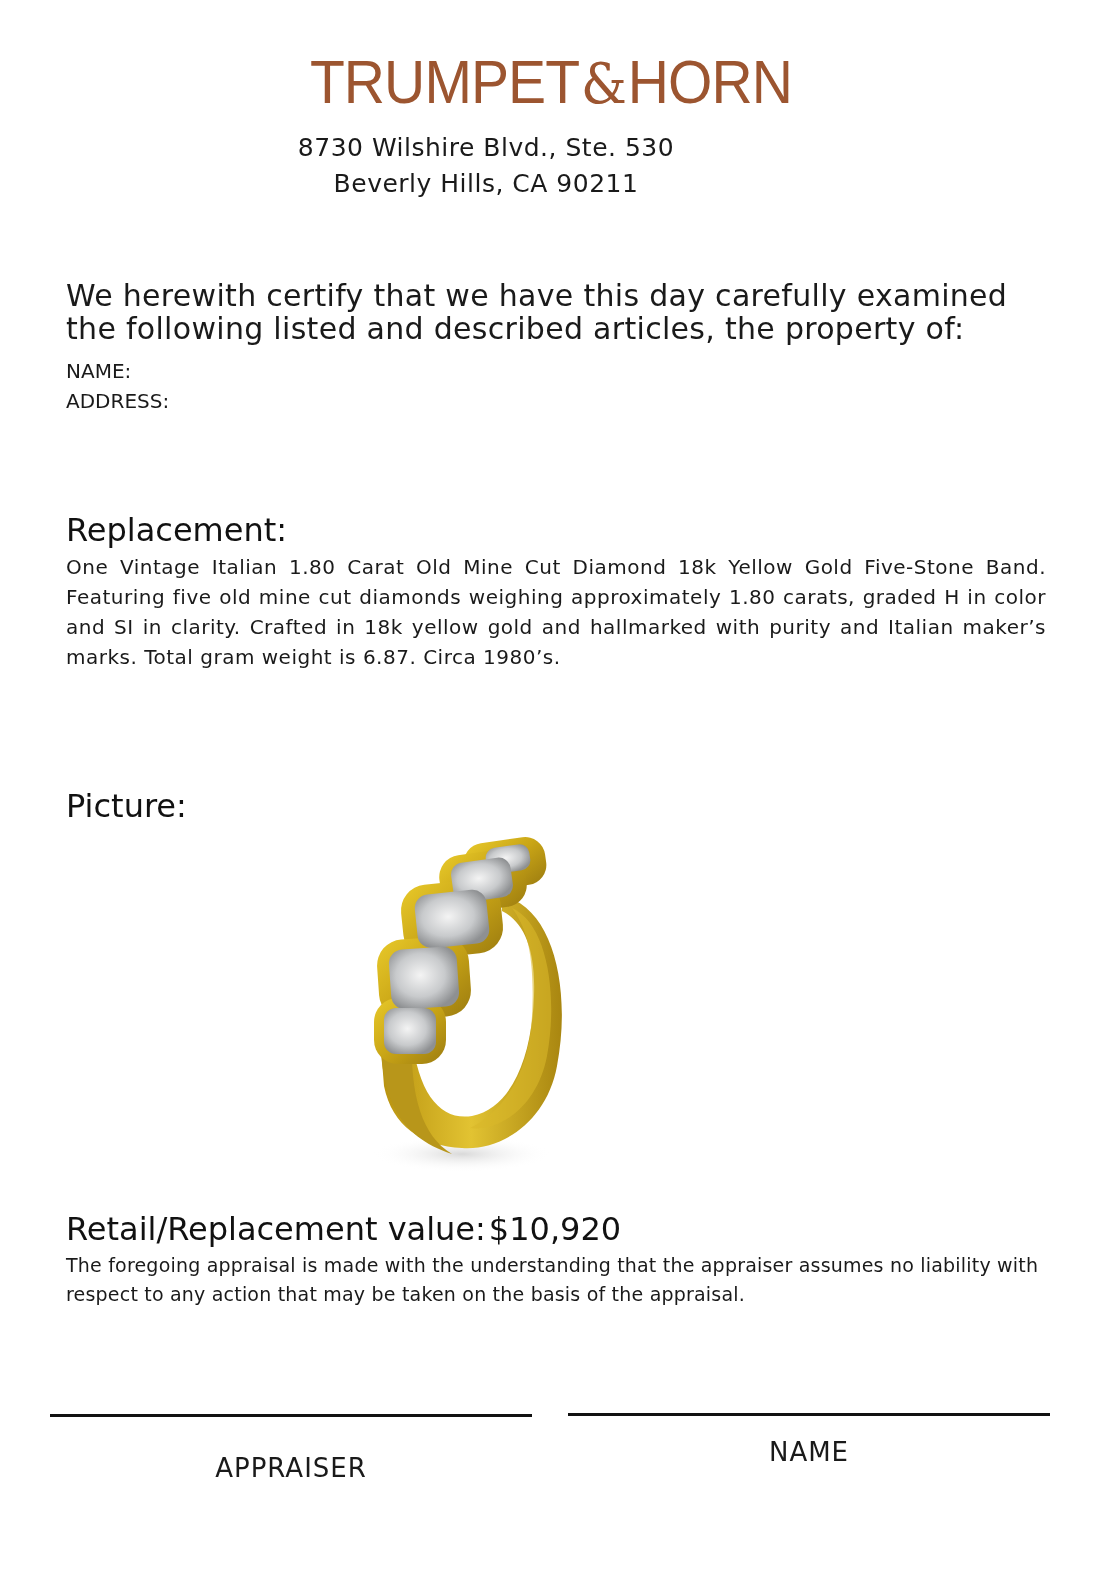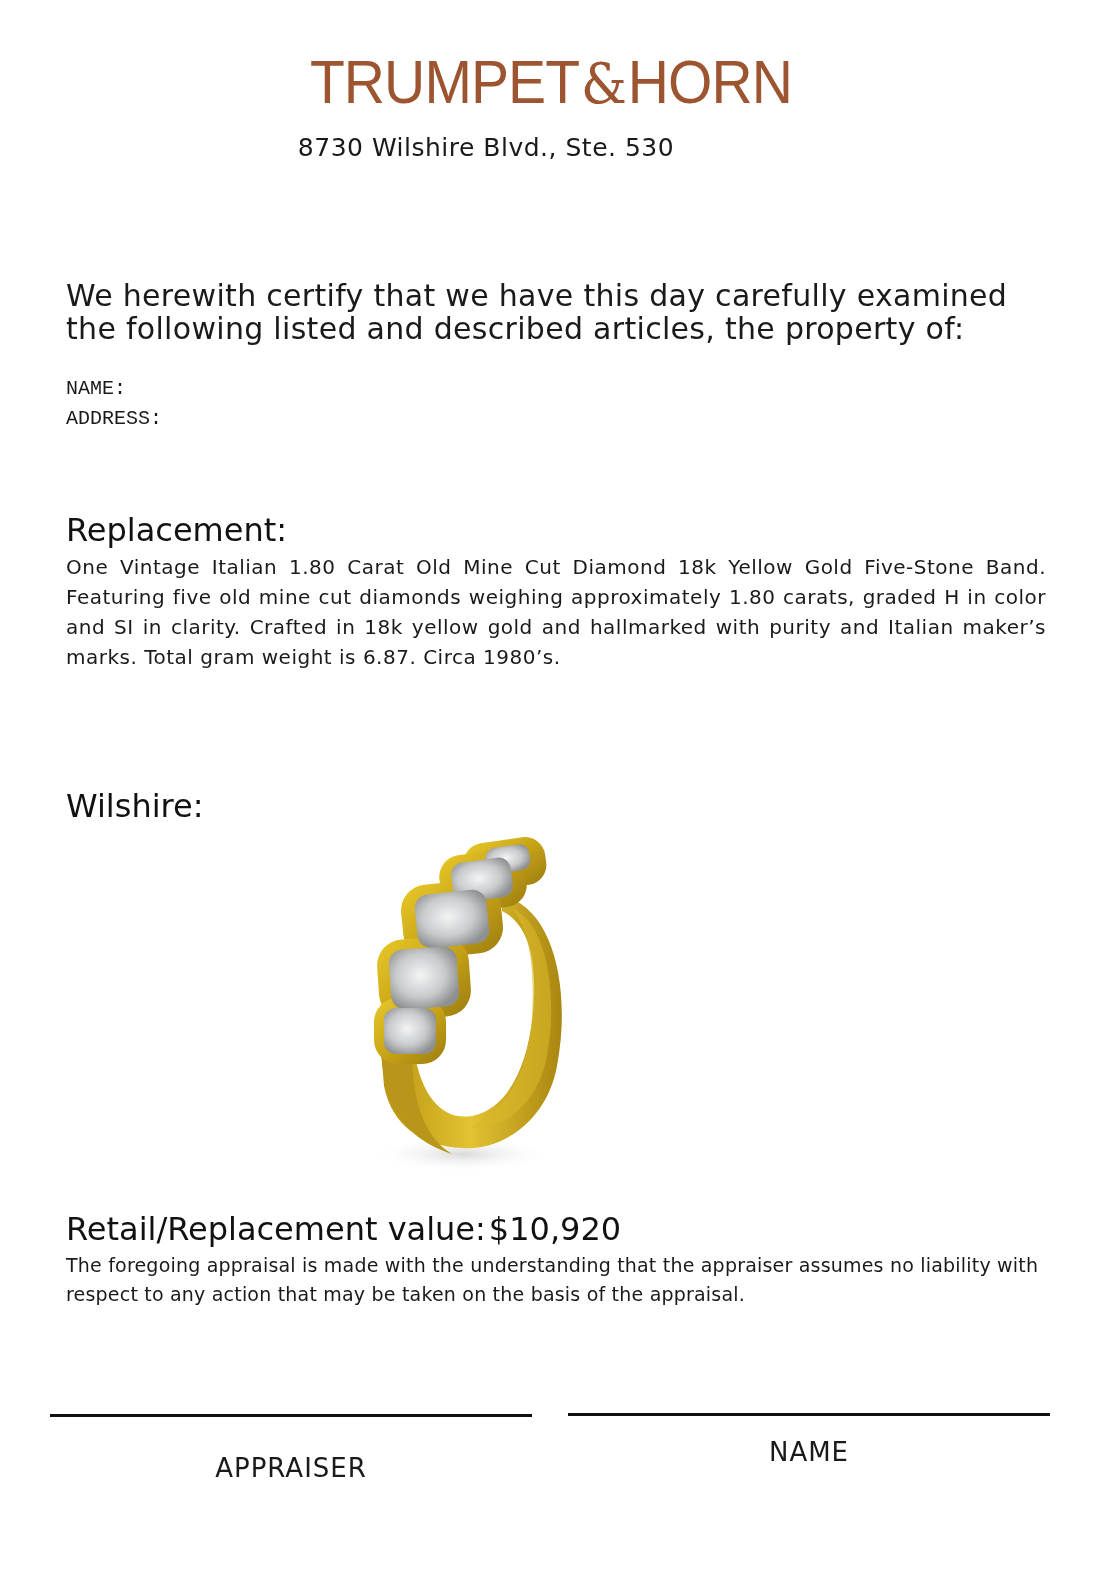--- a/index.html
+++ b/index.html
@@ -16,21 +16,21 @@
   .logo .amp { font-family: "DejaVu Serif", serif; font-size: 56px; margin: 0 2px; }
   .address {
     position: absolute; top: 130px; left: 0; width: 972px; text-align: center;
     font-size: 25px; line-height: 36px; color: #1a1a1a; letter-spacing: 0.5px;
   }
   .address div { margin: 0; }
   .intro {
     position: absolute; top: 279px; left: 66px; width: 980px;
     font-size: 30px; line-height: 33px; letter-spacing: 0.3px;
   }
-  .fields { position: absolute; top: 374px; left: 66px; font-size: 20px; line-height: 30px; font-family: Liberation Mono, monospace; }
+  .fields { position: absolute; top: 356px; left: 66px; font-size: 20px; line-height: 30px; }
   .h2 {
     position: absolute; left: 66px; font-size: 32px; line-height: 40px; color: #111;
   }
   .desc {
     position: absolute; top: 552px; left: 66px; width: 980px;
     font-size: 20px; line-height: 30px; text-align: justify; letter-spacing: 0.5px;
   }
   .picture {
     position: absolute; top: 836px; left: 352px; width: 236px; height: 340px;
   }
@@ -50,33 +50,34 @@
 </style>
 </head>
 <body>
 
 <div class="logo">
   <span>TRUMPET</span><span class="amp">&amp;</span><span>HORN</span>
 </div>
 
 <div class="address">
   <div>8730 Wilshire Blvd., Ste. 530</div>
+  <div>Beverly Hills, CA 90211</div>
 </div>
 
 <div class="intro">We herewith certify that we have this day carefully examined the following listed and described articles, the property of:</div>
 
 <div class="fields">
   <div>NAME:</div>
   <div>ADDRESS:</div>
 </div>
 
 <div class="h2" style="top:510px;">Replacement:</div>
 <div class="desc">One Vintage Italian 1.80 Carat Old Mine Cut Diamond 18k Yellow Gold Five-Stone Band. Featuring five old mine cut diamonds weighing approximately 1.80 carats, graded H in color and SI in clarity. Crafted in 18k yellow gold and hallmarked with purity and Italian maker’s marks. Total gram weight is 6.87. Circa 1980’s.</div>
 
-<div class="h2" style="top:786px;">Wilshire:</div>
+<div class="h2" style="top:786px;">Picture:</div>
 
 <div class="picture">
   <svg width="236" height="340" viewBox="0 0 236 340" xmlns="http://www.w3.org/2000/svg">
     <defs>
       <linearGradient id="gold" x1="0" y1="0" x2="1" y2="1">
         <stop offset="0" stop-color="#e8c92a"></stop>
         <stop offset="0.5" stop-color="#c9a516"></stop>
         <stop offset="1" stop-color="#9c7c10"></stop>
       </linearGradient>
       <linearGradient id="gold2" x1="0" y1="0" x2="1" y2="0">

